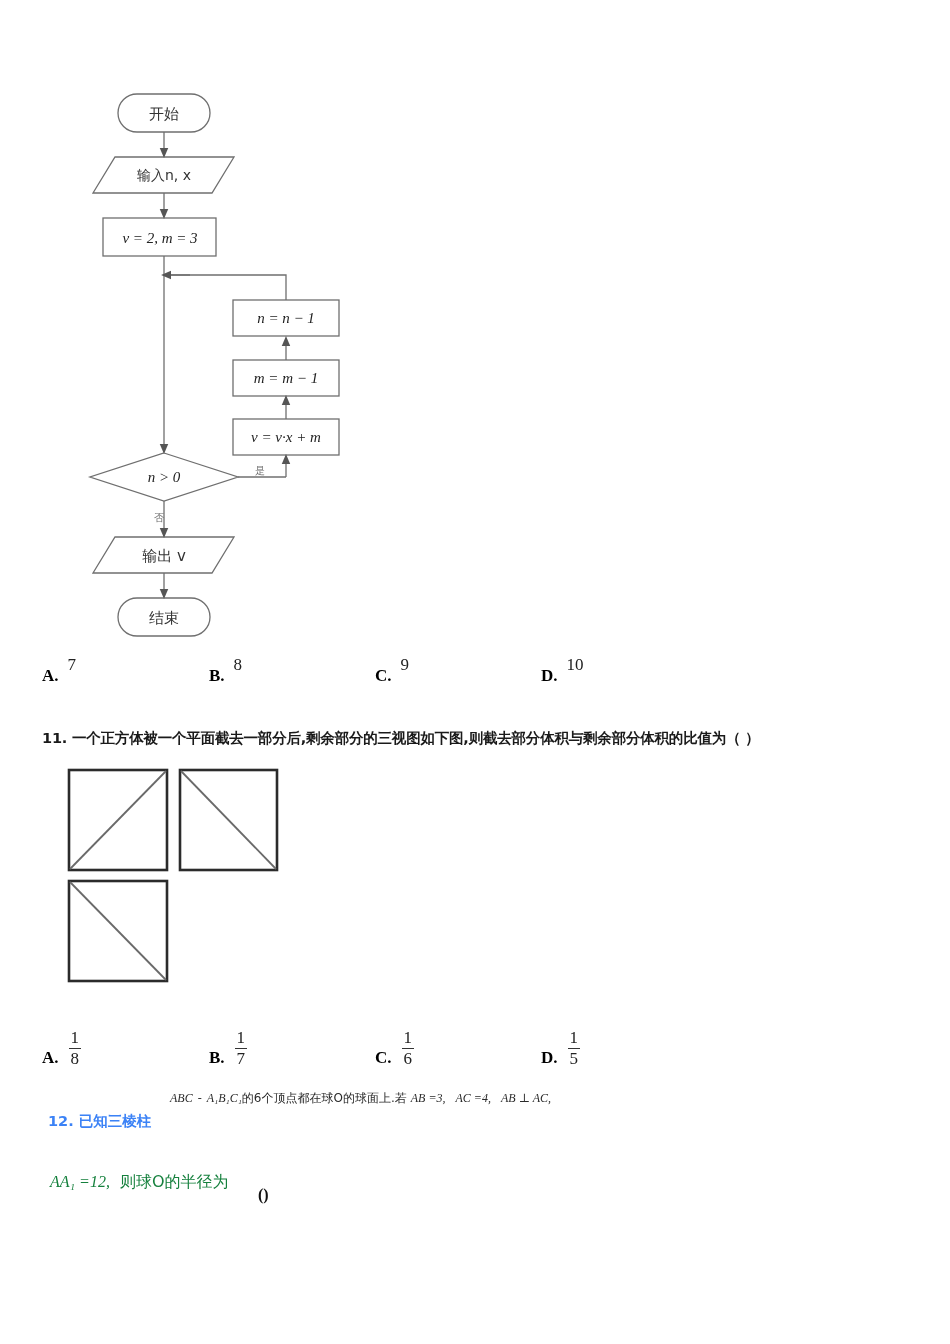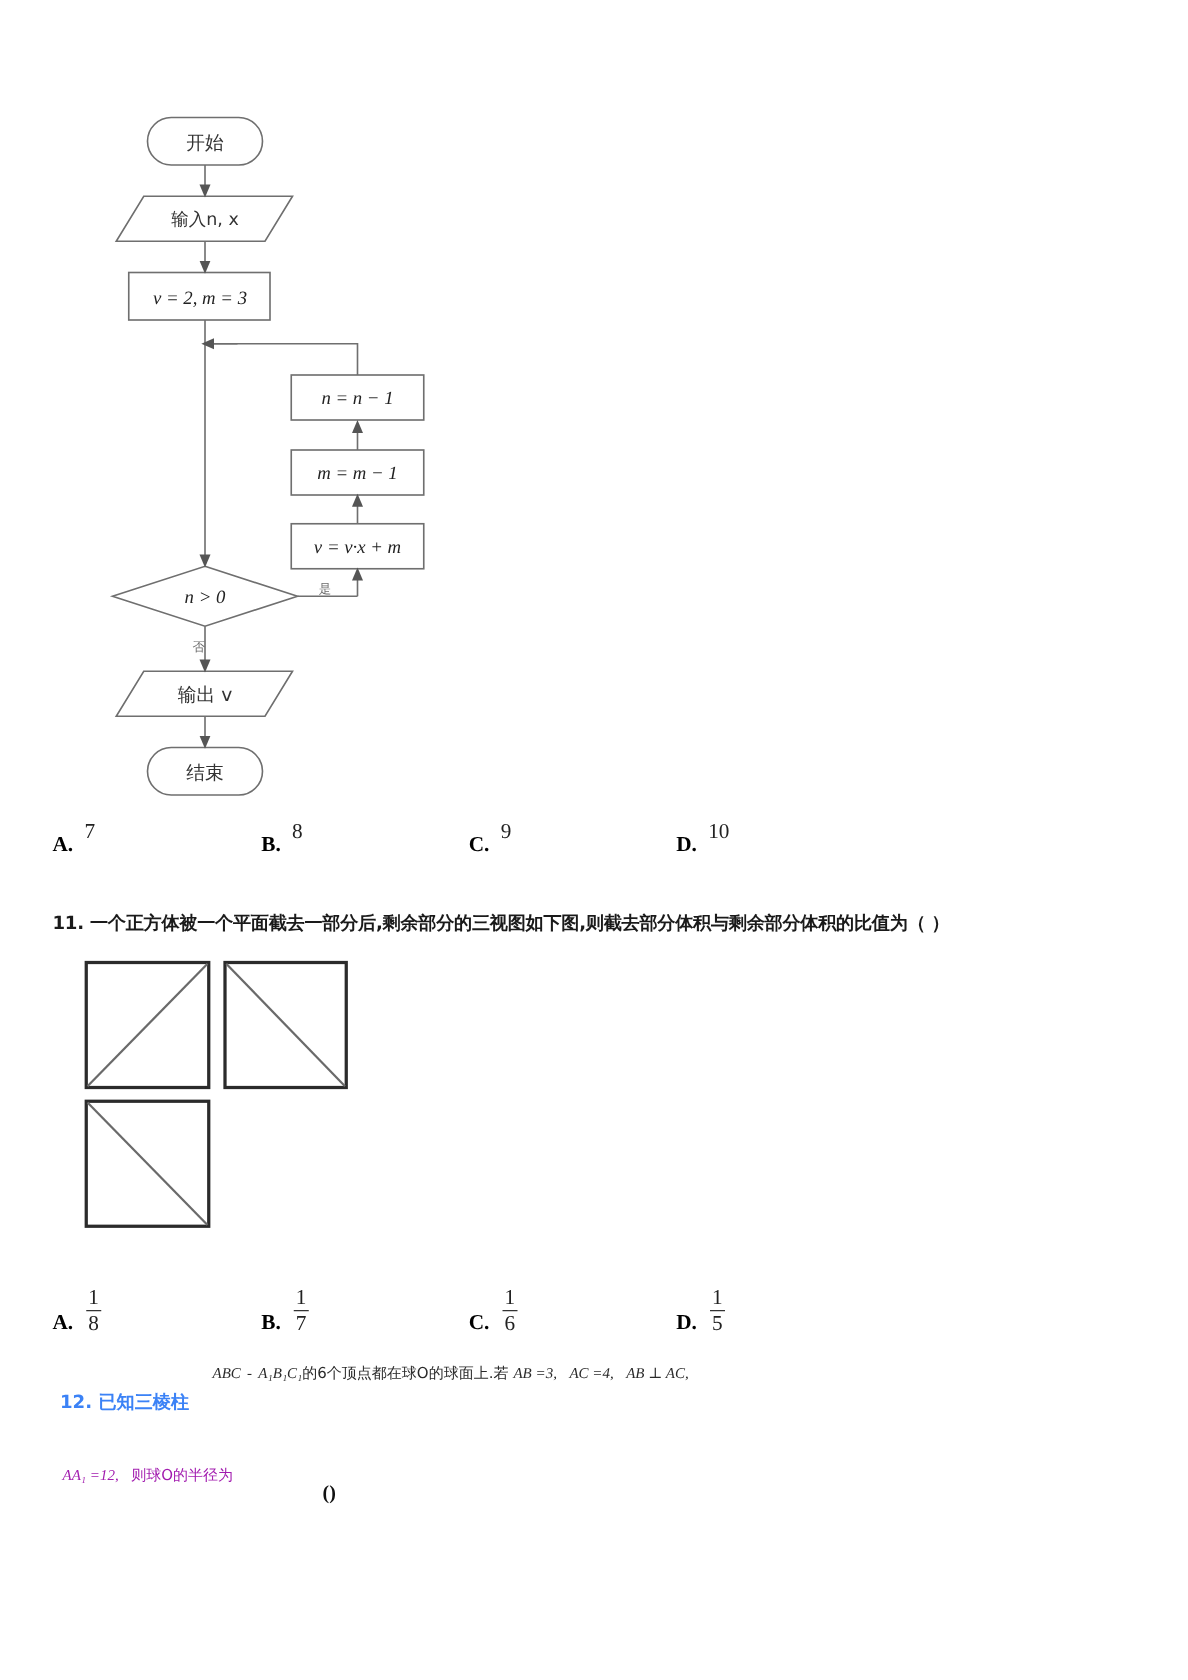--- a/index.html
+++ b/index.html
@@ -129,22 +129,22 @@
     font-family: "Liberation Serif", "DejaVu Serif", serif;
     font-size: 12px;
     color: #2a2a2a;
     white-space: nowrap;
   }
   .q12-second {
     position: absolute;
     left: 50px;
     top: 1172px;
     font-family: "Liberation Serif", "DejaVu Serif", serif;
-    font-size: 12px;
-    color: #a21caf;
+    font-size: 16px;
+    color: #15803d;
     white-space: nowrap;
   }
   .q12-paren {
     position: absolute;
     left: 258px;
     top: 1186px;
     font-family: "Liberation Serif", "DejaVu Serif", serif;
     font-weight: bold;
     font-size: 16px;
     color: #111;

